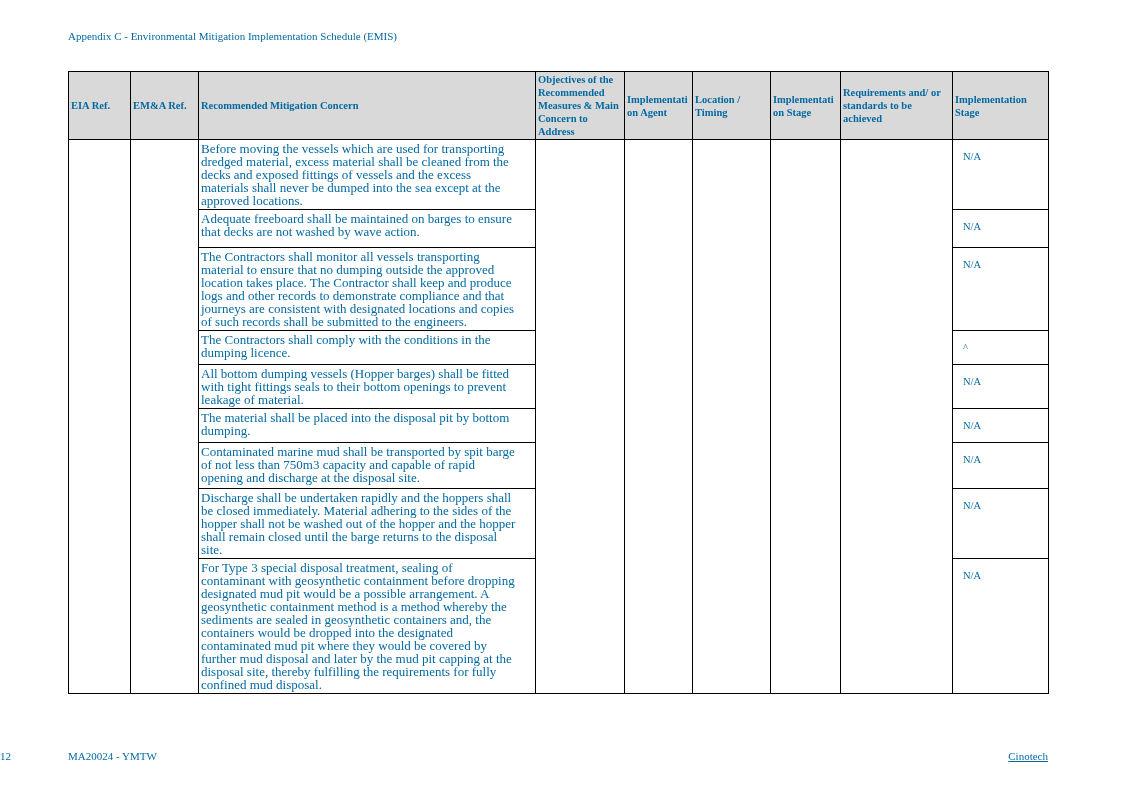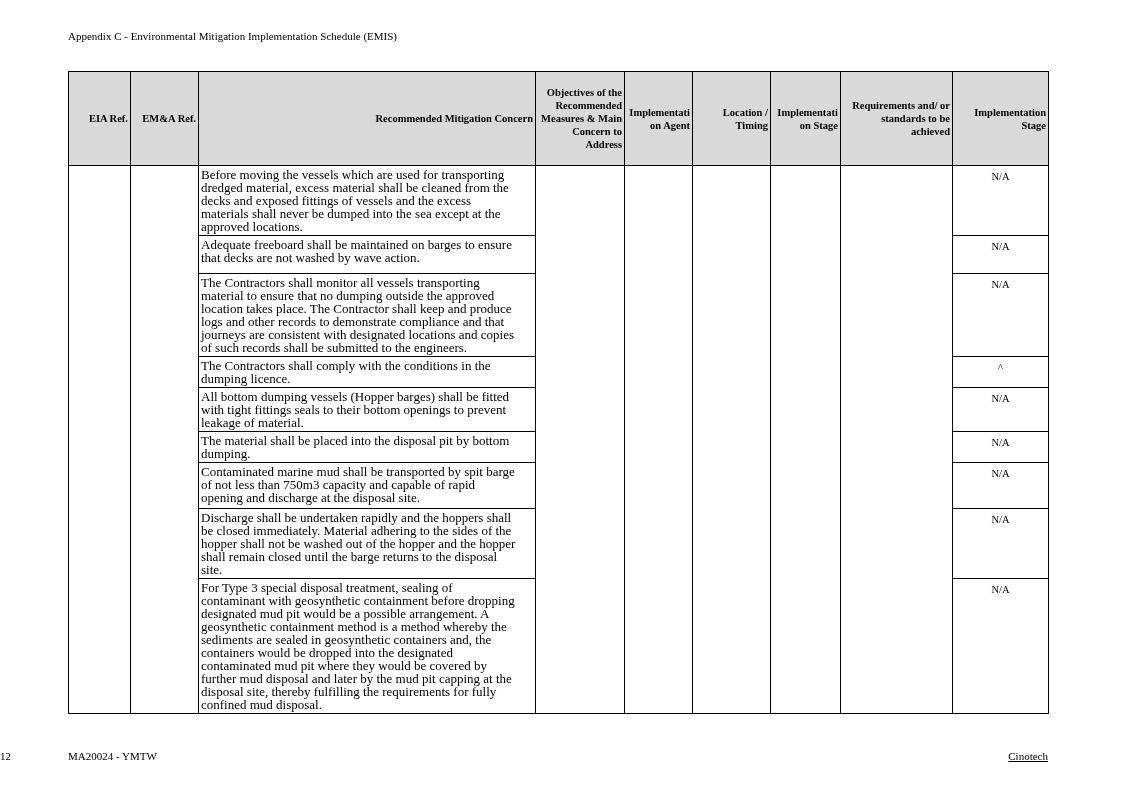--- a/index.html
+++ b/index.html
@@ -6,21 +6,21 @@
     margin: 0;
     padding: 0;
     background: #ffffff;
   }
   .page {
     position: relative;
     width: 1122px;
     height: 794px;
     background: #ffffff;
     font-family: "Liberation Serif", "DejaVu Serif", serif;
-    color: #000000;
+    color: #0369a1;
     overflow: hidden;
   }
   .doc-title {
     position: absolute;
     left: 68px;
     top: 30px;
     font-size: 11px;
     line-height: 13px;
     white-space: nowrap;
   }
@@ -36,38 +36,38 @@
   table.emis th, table.emis td {
     border: 1px solid #000;
     vertical-align: top;
     overflow: hidden;
   }
   table.emis th {
     background: #d9d9d9;
     font-weight: bold;
     font-size: 10.5px;
     line-height: 13px;
-    text-align: right;
+    text-align: left;
     vertical-align: middle;
-    padding: 14px 2px;
+    padding: 1px 2px;
     overflow-wrap: break-word;
     word-wrap: break-word;
     height: 64px;
   }
   td.measure {
     font-size: 13px;
     line-height: 13px;
     padding: 2px 15px 2px 2px;
     text-align: left;
   }
   td.status {
     font-size: 10.5px;
     line-height: 13px;
-    text-align: center;
-    padding: 4px;
+    text-align: left;
+    padding: 10px;
   }
   td.span-col {
     padding: 0;
   }
   .footer-left {
     position: absolute;
     left: 68px;
     top: 750px;
     font-size: 11px;
   }

